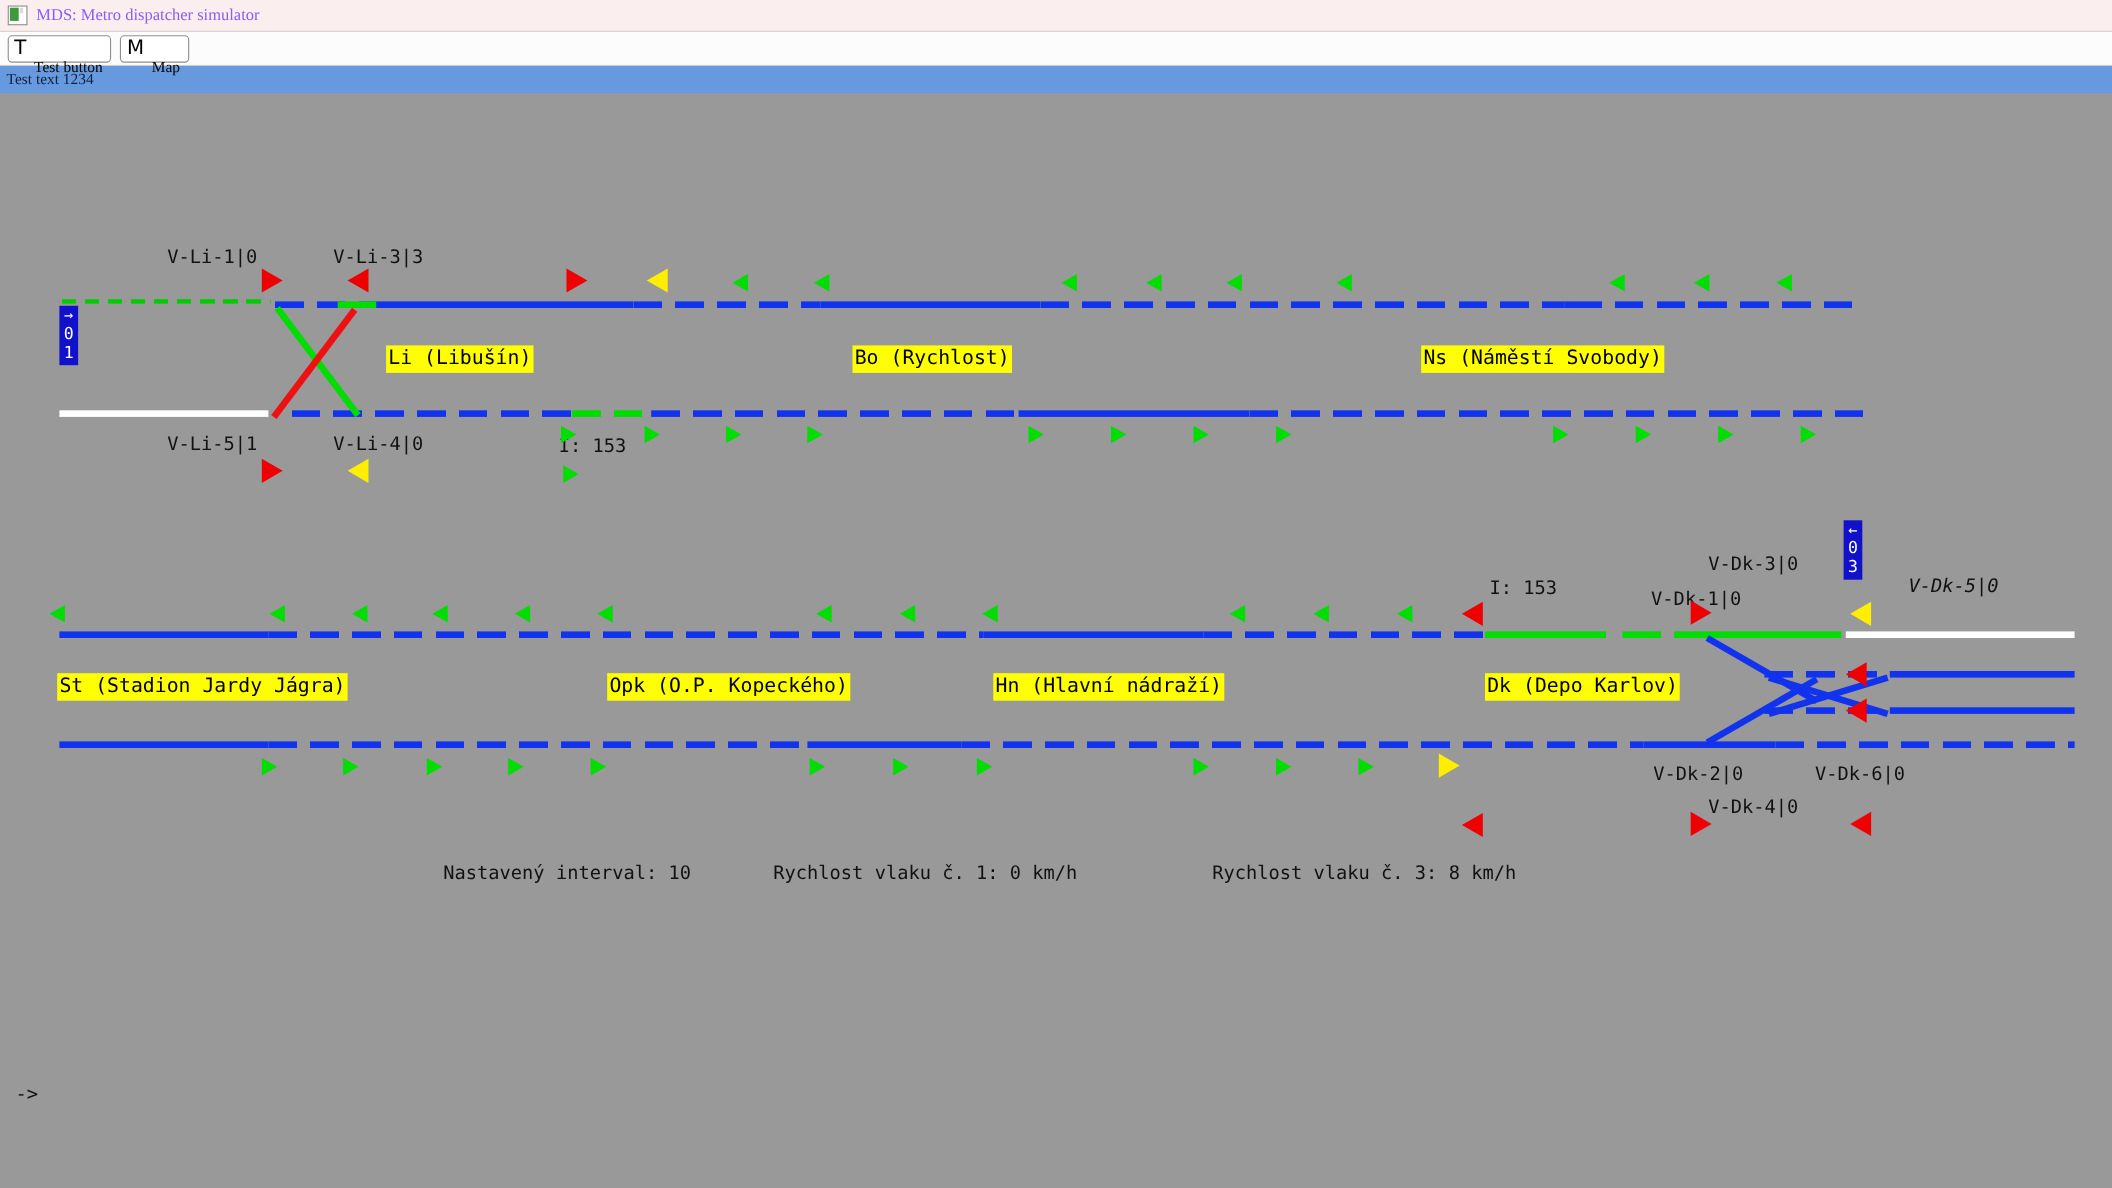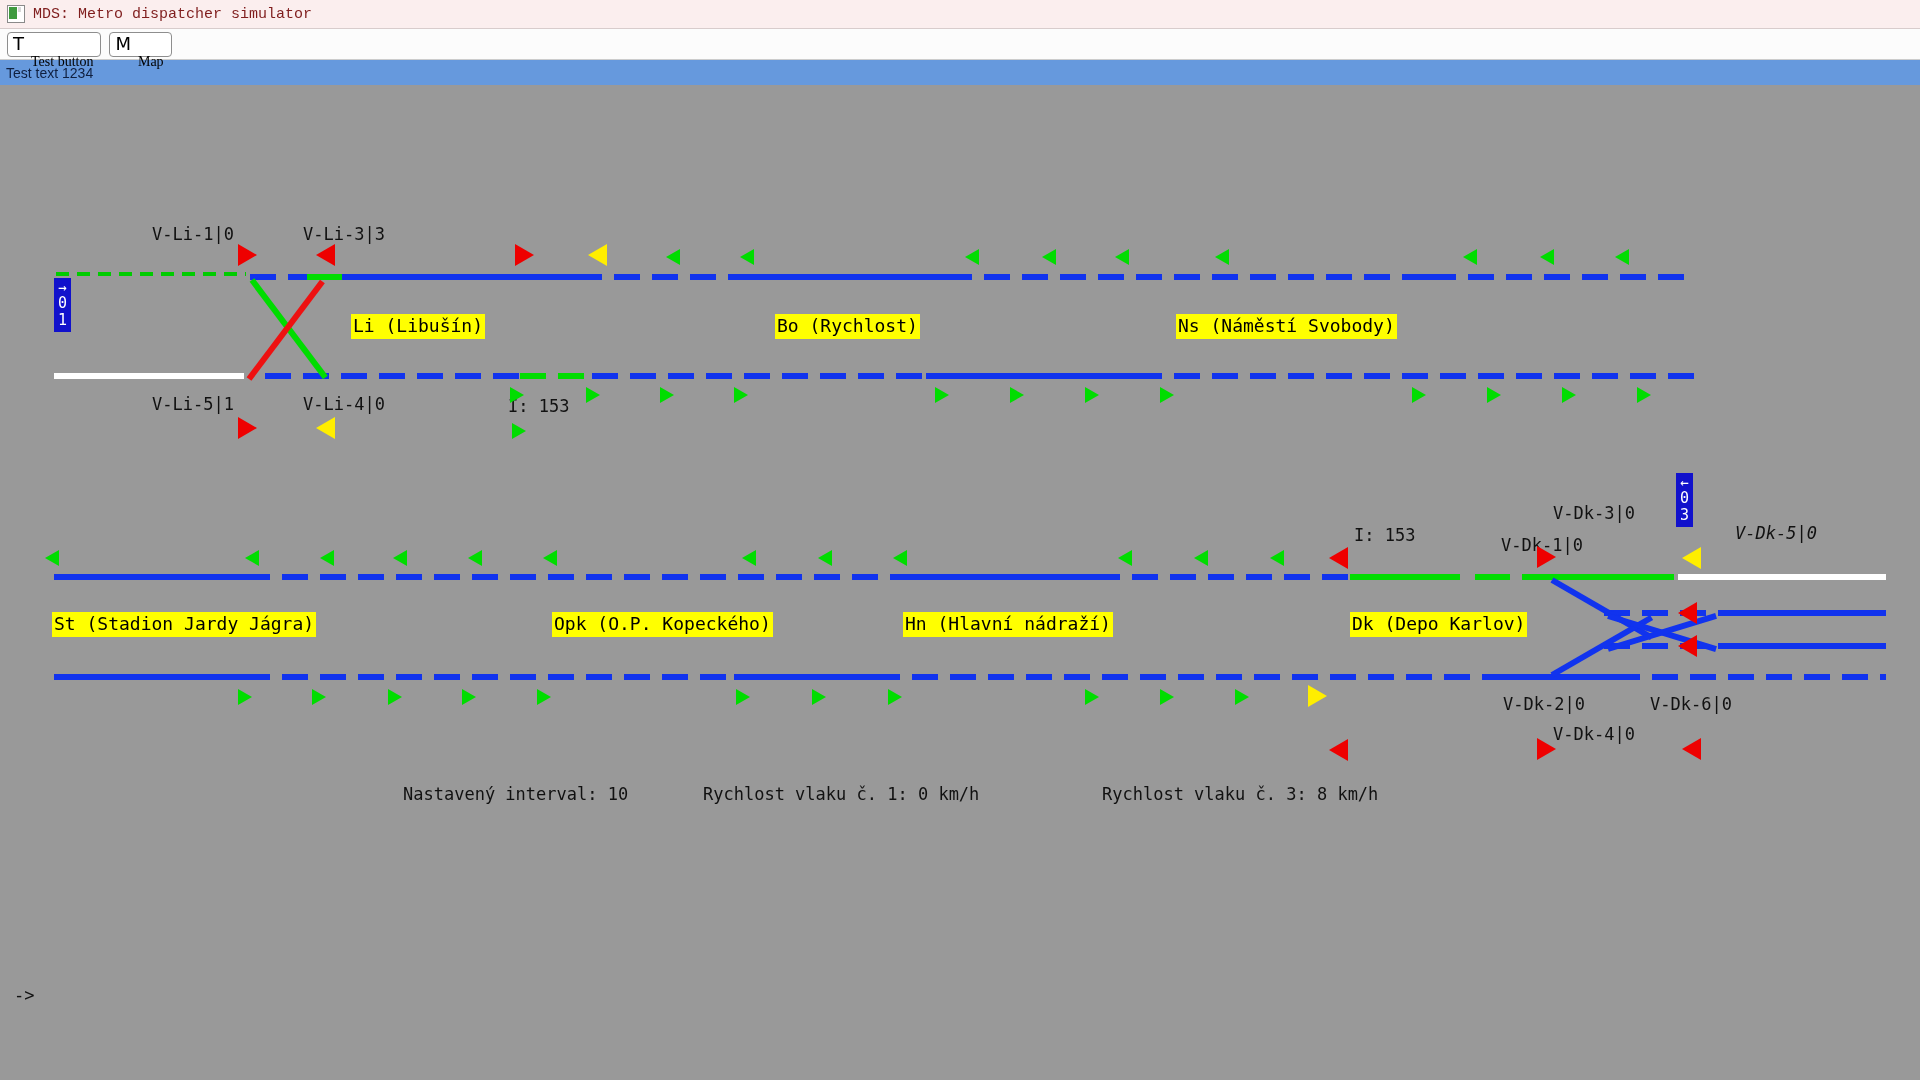--- a/index.html
+++ b/index.html
@@ -39,23 +39,23 @@
     background: #3f9a3f;
   }
   #titlebar .win-icon::after {
     content: "";
     position: absolute;
     left: 10px; top: 1px;
     width: 3px; height: 5px;
     background: #d9d9d9;
   }
   #titlebar .title-text {
-    font-family: Liberation Mono, monospace;
+    font-family: Liberation Serif, serif;
     font-size: 15px;
-    color: #7f1d1d;
+    color: #8b5cf6;
     white-space: nowrap;
   }
 
   
   #toolbar {
     height: 31px;
     background: #fcfcfc;
     border-bottom: 1px solid #cccccc;
     display: flex;
     align-items: center;
@@ -93,21 +93,21 @@
   
   #statusstrip {
     height: 25px;
     background: #6699dd;
     display: flex;
     align-items: center;
     padding-left: 6px;
     box-sizing: border-box;
   }
   #statusstrip .st-text {
-    font-family: Liberation Sans, sans-serif;
+    font-family: Liberation Serif, serif;
     font-size: 14px;
     color: #102040;
     white-space: nowrap;
   }
 
   
   #canvas {
     position: relative;
     width: 1920px;
     height: 995px;
@@ -311,21 +311,21 @@
   <div class="sig sm g-right" style="left:1085px; top:302px;"></div>
   <div class="sig sm g-right" style="left:1160px; top:302px;"></div>
   <div class="sig sm g-right" style="left:1412px; top:302px;"></div>
   <div class="sig sm g-right" style="left:1487px; top:302px;"></div>
   <div class="sig sm g-right" style="left:1562px; top:302px;"></div>
   <div class="sig sm g-right" style="left:1637px; top:302px;"></div>
   <div class="sig sm g-right" style="left:512px; top:338px;"></div>
 
   <div class="station" style="left:351px; top:229px;">Li (Libušín)</div>
   <div class="station" style="left:775px; top:229px;">Bo (Rychlost)</div>
-  <div class="station" style="left:1176px; top:229px;">Ns (Náměstí Svobody)</div>
+  <div class="station" style="left:1292px; top:229px;">Ns (Náměstí Svobody)</div>
 
   <div class="trk" style="left:54px; top:489px; width:190px;"></div>
   <div class="trk dashed" style="left:244px; top:489px; width:650px;"></div>
   <div class="trk" style="left:894px; top:489px; width:200px;"></div>
   <div class="trk dashed" style="left:1094px; top:489px; width:256px;"></div>
   <div class="trk green" style="left:1350px; top:489px; width:110px;"></div>
   <div class="trk green" style="left:1475px; top:489px; width:35px;"></div>
   <div class="trk green" style="left:1522px; top:489px; width:152px;"></div>
   <div class="trk white" style="left:1678px; top:489px; width:208px;"></div>
 

